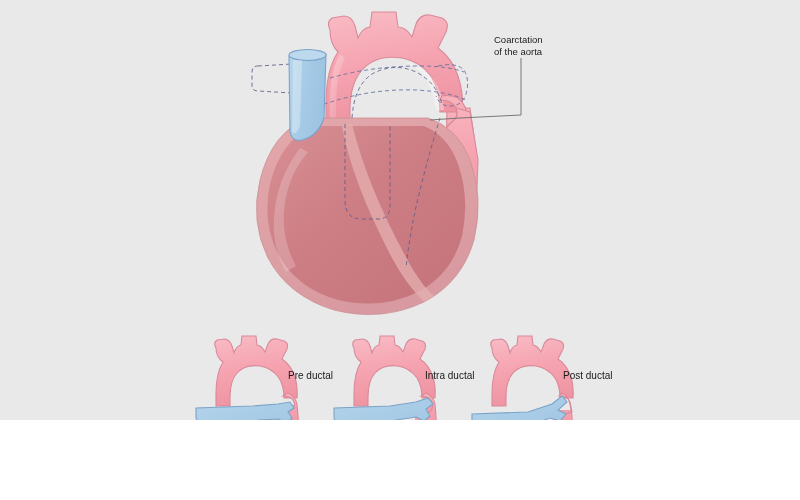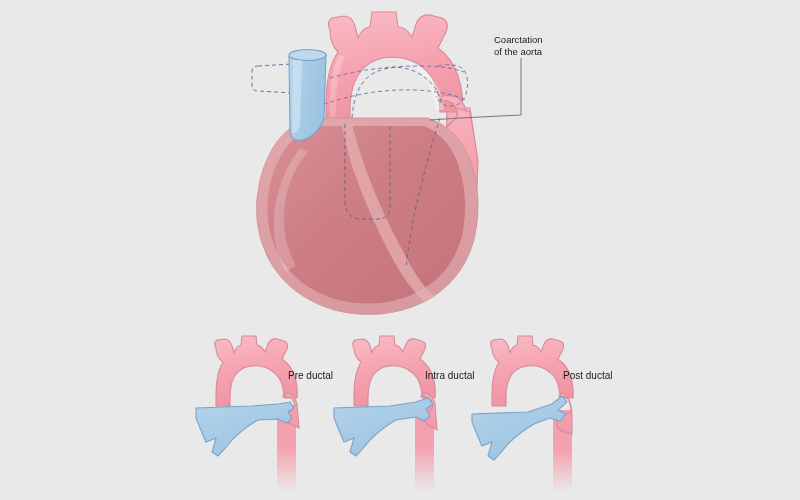--- a/index.html
+++ b/index.html
@@ -4,21 +4,21 @@
 <title>Coarctation of the Aorta</title>
 <style>
   html, body {
     margin: 0;
     padding: 0;
     background: #ffffff;
   }
   #figure {
     position: relative;
     width: 800px;
-    height: 500px;
+    height: 420px;
     background: #e9e9e9;
     overflow: hidden;
     font-family: "Liberation Sans", sans-serif;
   }
   #figure svg {
     position: absolute;
     left: 0;
     top: 0;
     width: 800px;
     height: 500px;

